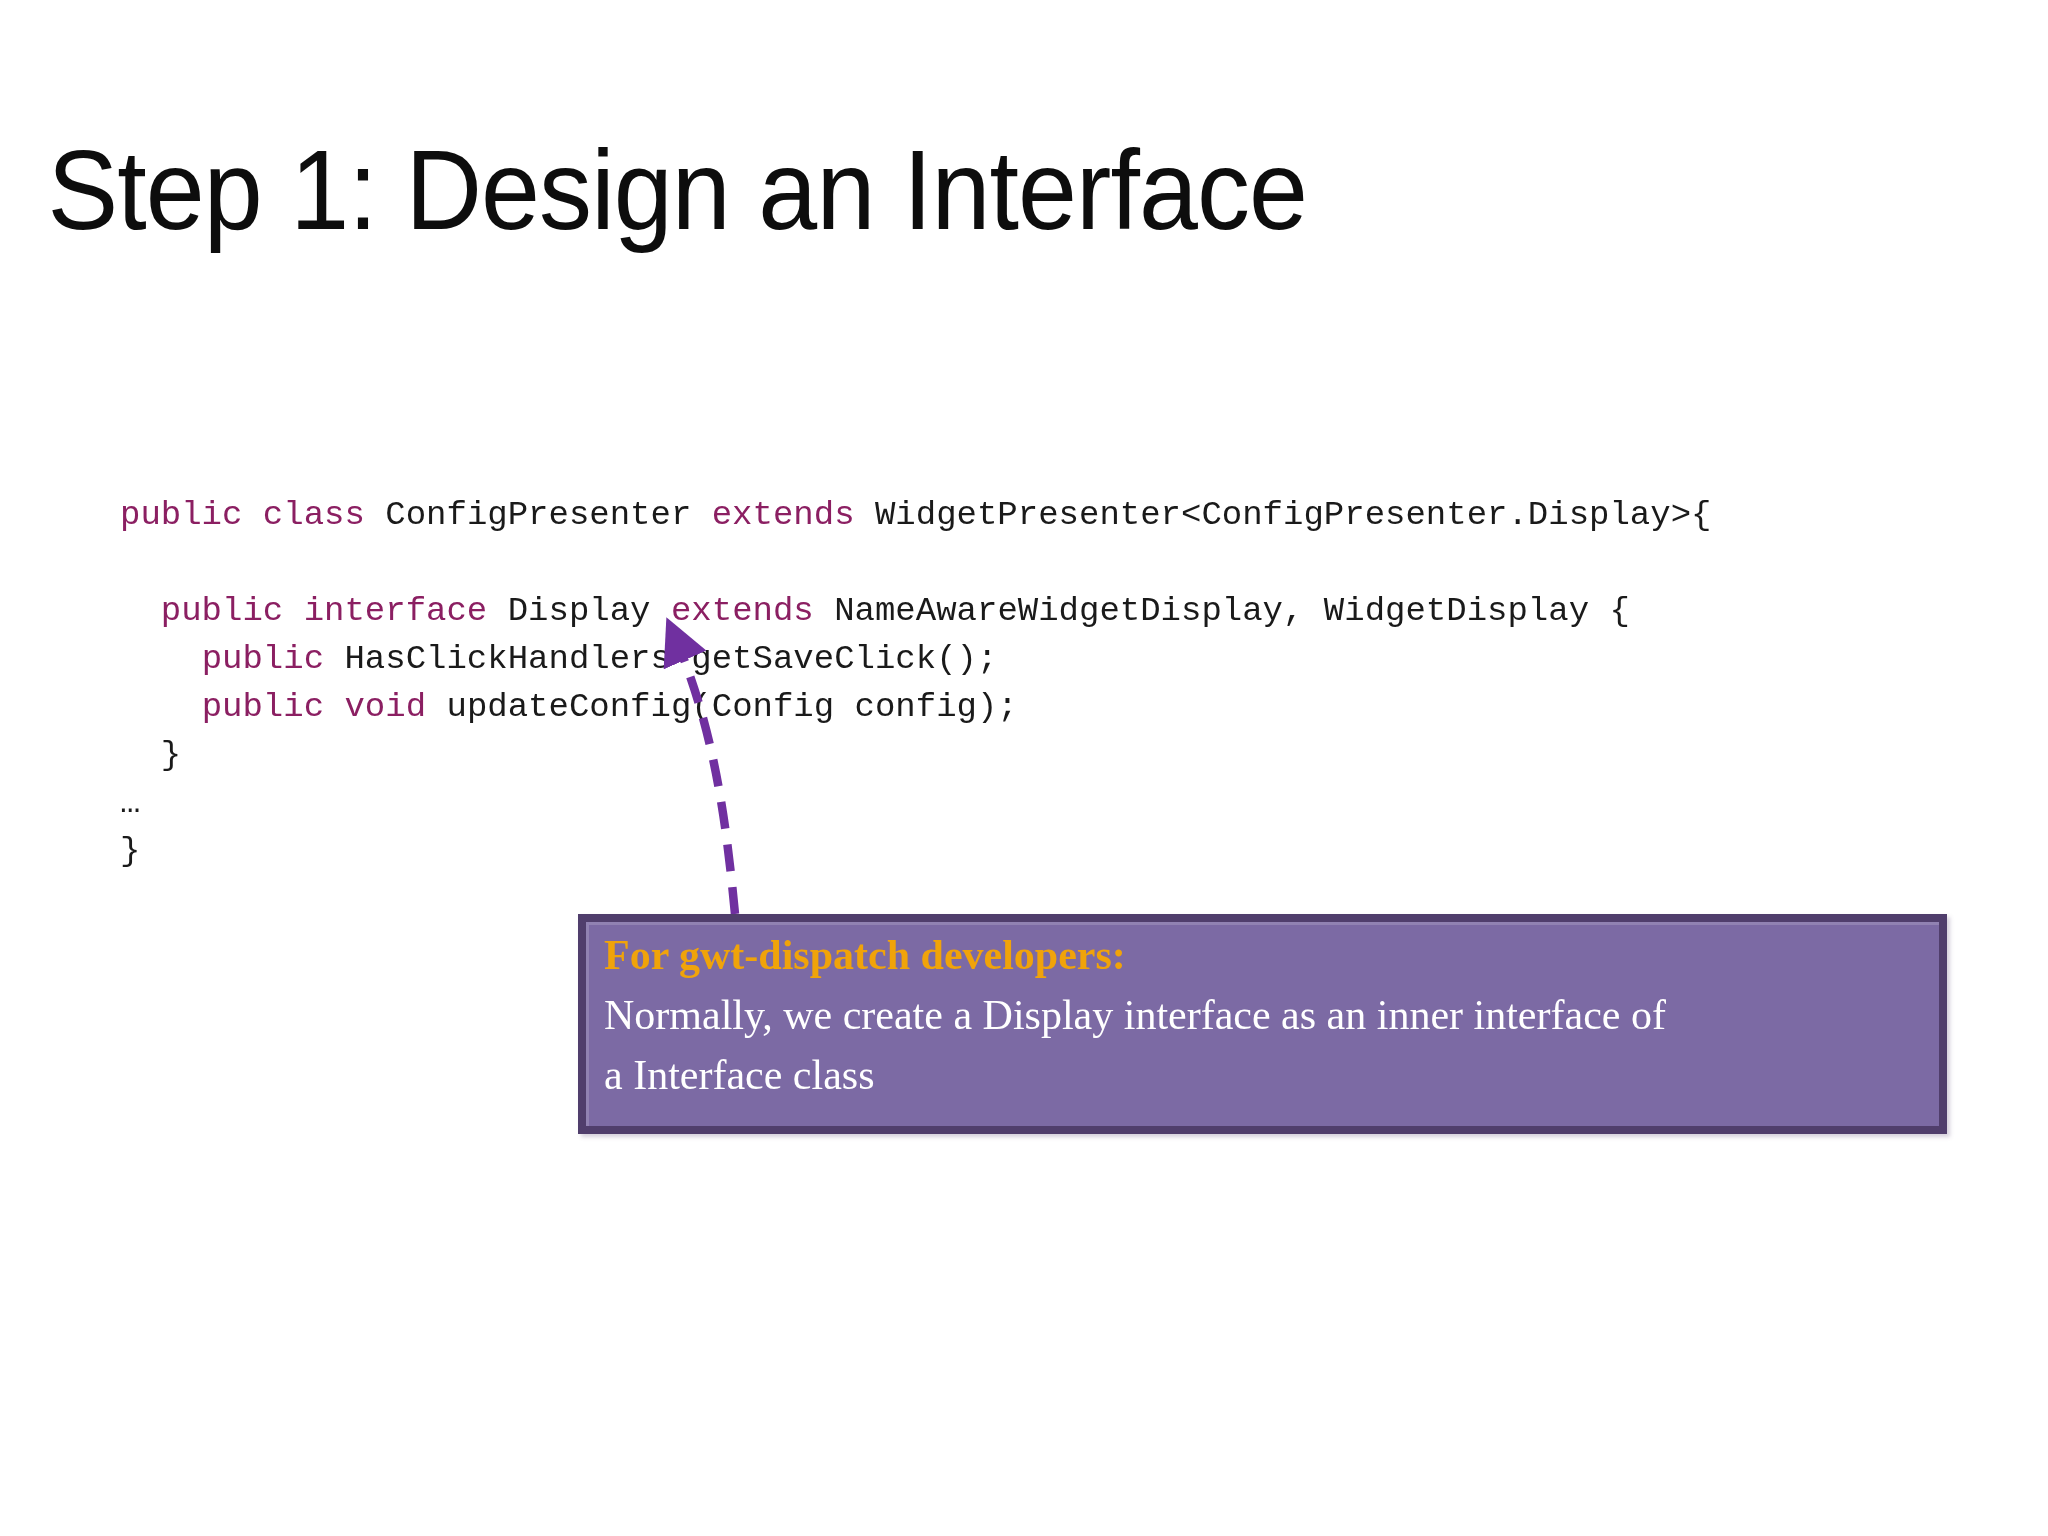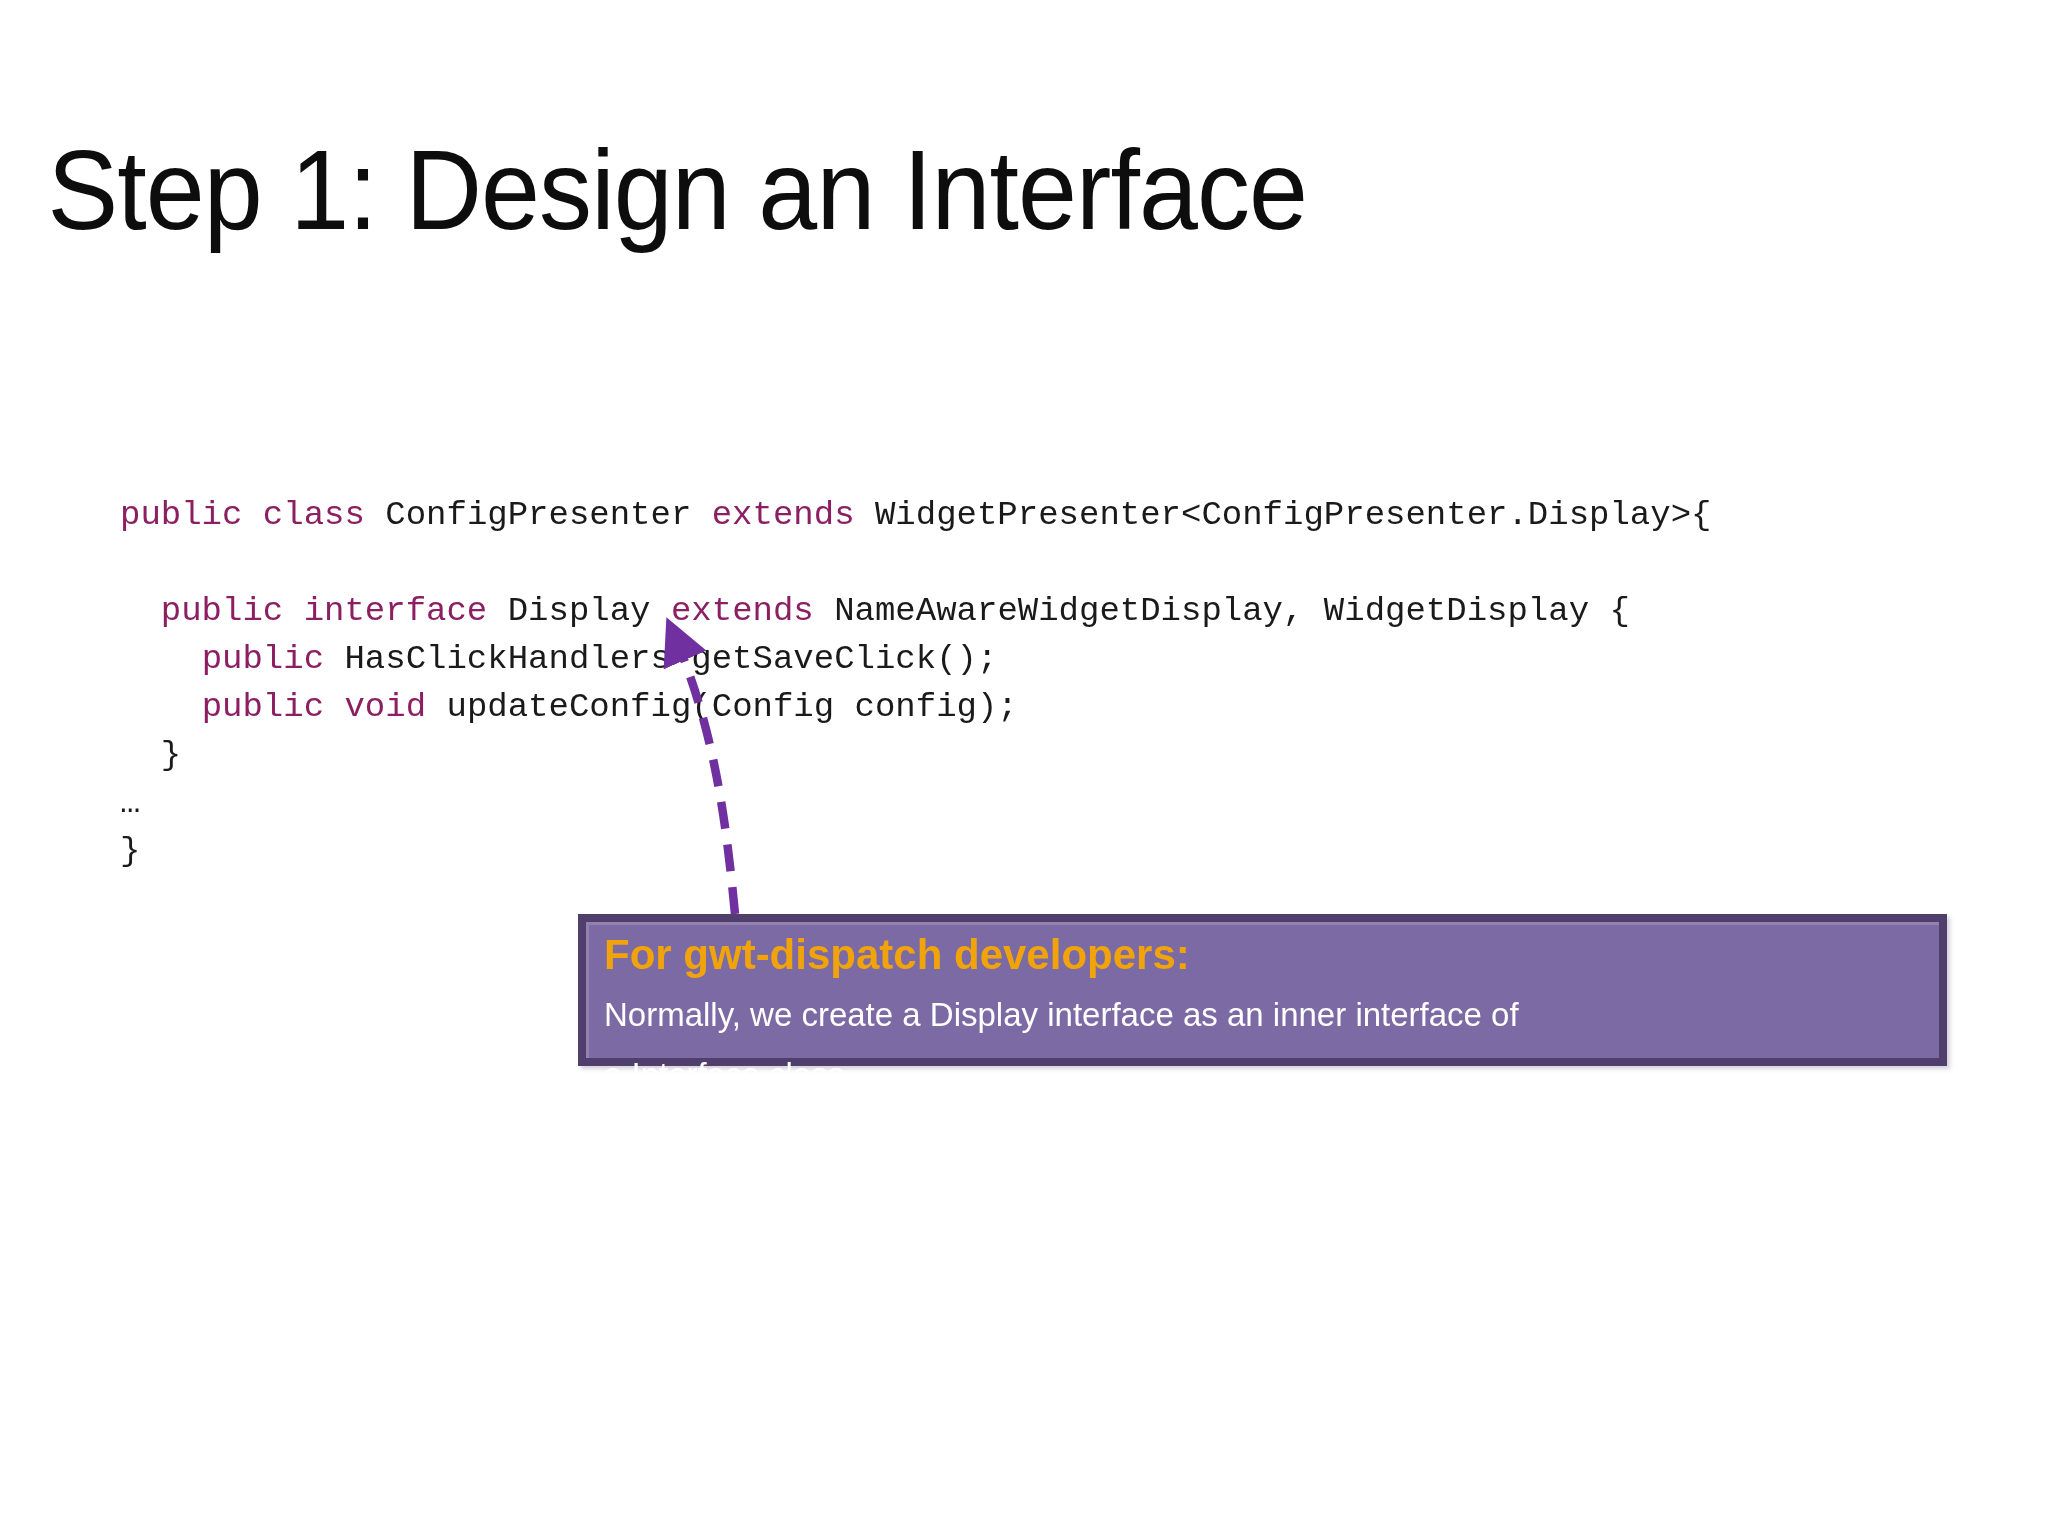--- a/index.html
+++ b/index.html
@@ -23,30 +23,31 @@
     color:#1a1a1a;
   }
   .code-line{height:48px;white-space:pre;}
   .kw{color:#8b1f62;}
 
   
   #arrow-svg{position:absolute;left:0;top:0;width:2048px;height:1536px;pointer-events:none;}
 
   
   .callout{
-    position:absolute;left:578px;top:914px;width:1369px;height:152px;
+    position:absolute;left:578px;top:914px;width:1369px;height:220px;
     box-sizing:border-box;
     background:#7c6aa4;
     border:8px solid #503e6c;
     box-shadow:inset 3px 3px 0 rgba(255,255,255,0.16), 3px 3px 4px rgba(90,70,120,0.25);
     padding:3px 20px 0 18px;
     line-height:60px;
+    font-family:Liberation Serif, serif;
   }
   .callout-heading{font-size:42px;font-weight:bold;color:#f0a30a;}
-  .callout-body-line{font-size:33px;font-weight:400;color:#ffffff;}
+  .callout-body-line{font-size:42px;font-weight:400;color:#ffffff;}
 </style>
 </head>
 <body>
 
 <div id="slide" style="background: rgb(255, 255, 255);">
 
   <h1 class="title"><span class="squeeze">Step 1: Design an Interface</span></h1>
 
   <pre class="code" id="code-block" style="color: rgb(26, 26, 26);"><div class="code-line"><span class="kw" style="color: rgb(139, 31, 98);">public</span><span> </span><span class="kw" style="color: rgb(139, 31, 98);">class</span><span> ConfigPresenter </span><span class="kw" style="color: rgb(139, 31, 98);">extends</span><span> WidgetPresenter&lt;ConfigPresenter.Display&gt;{</span></div><div class="code-line"></div><div class="code-line"><span>  </span><span class="kw" style="color: rgb(139, 31, 98);">public</span><span> </span><span class="kw" style="color: rgb(139, 31, 98);">interface</span><span> Display </span><span class="kw" style="color: rgb(139, 31, 98);">extends</span><span> NameAwareWidgetDisplay, WidgetDisplay {</span></div><div class="code-line"><span>    </span><span class="kw" style="color: rgb(139, 31, 98);">public</span><span> HasClickHandlers getSaveClick();</span></div><div class="code-line"><span>    </span><span class="kw" style="color: rgb(139, 31, 98);">public</span><span> </span><span class="kw" style="color: rgb(139, 31, 98);">void</span><span> updateConfig(Config config);</span></div><div class="code-line"><span>  }</span></div><div class="code-line"><span>…</span></div><div class="code-line"><span>}</span></div></pre>
 

